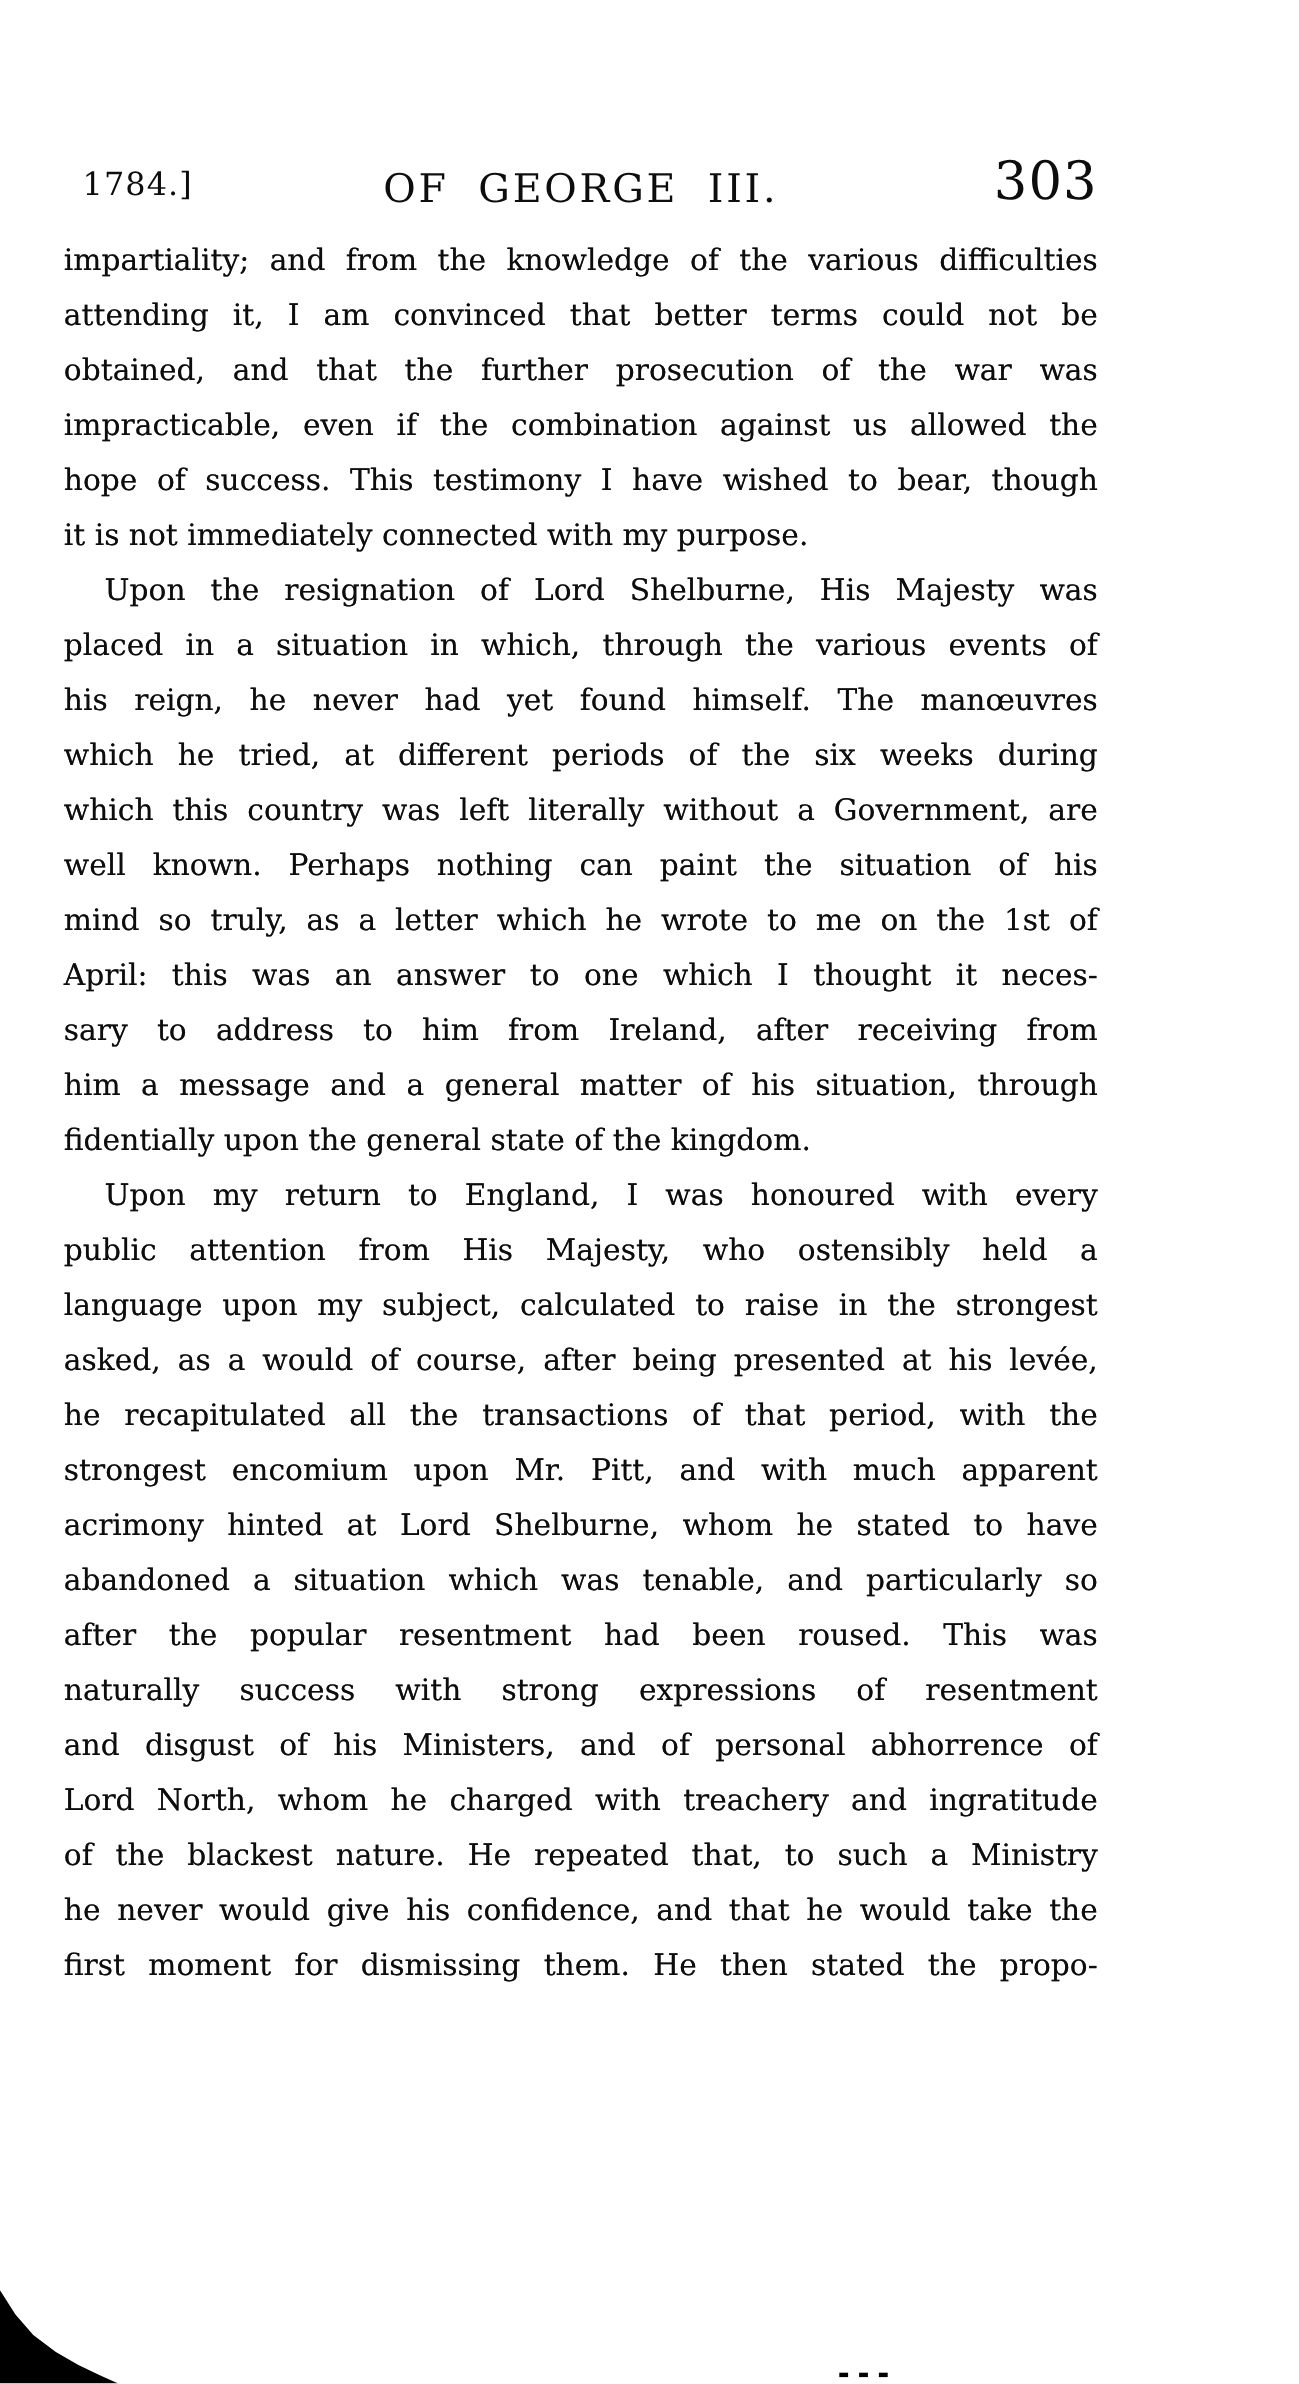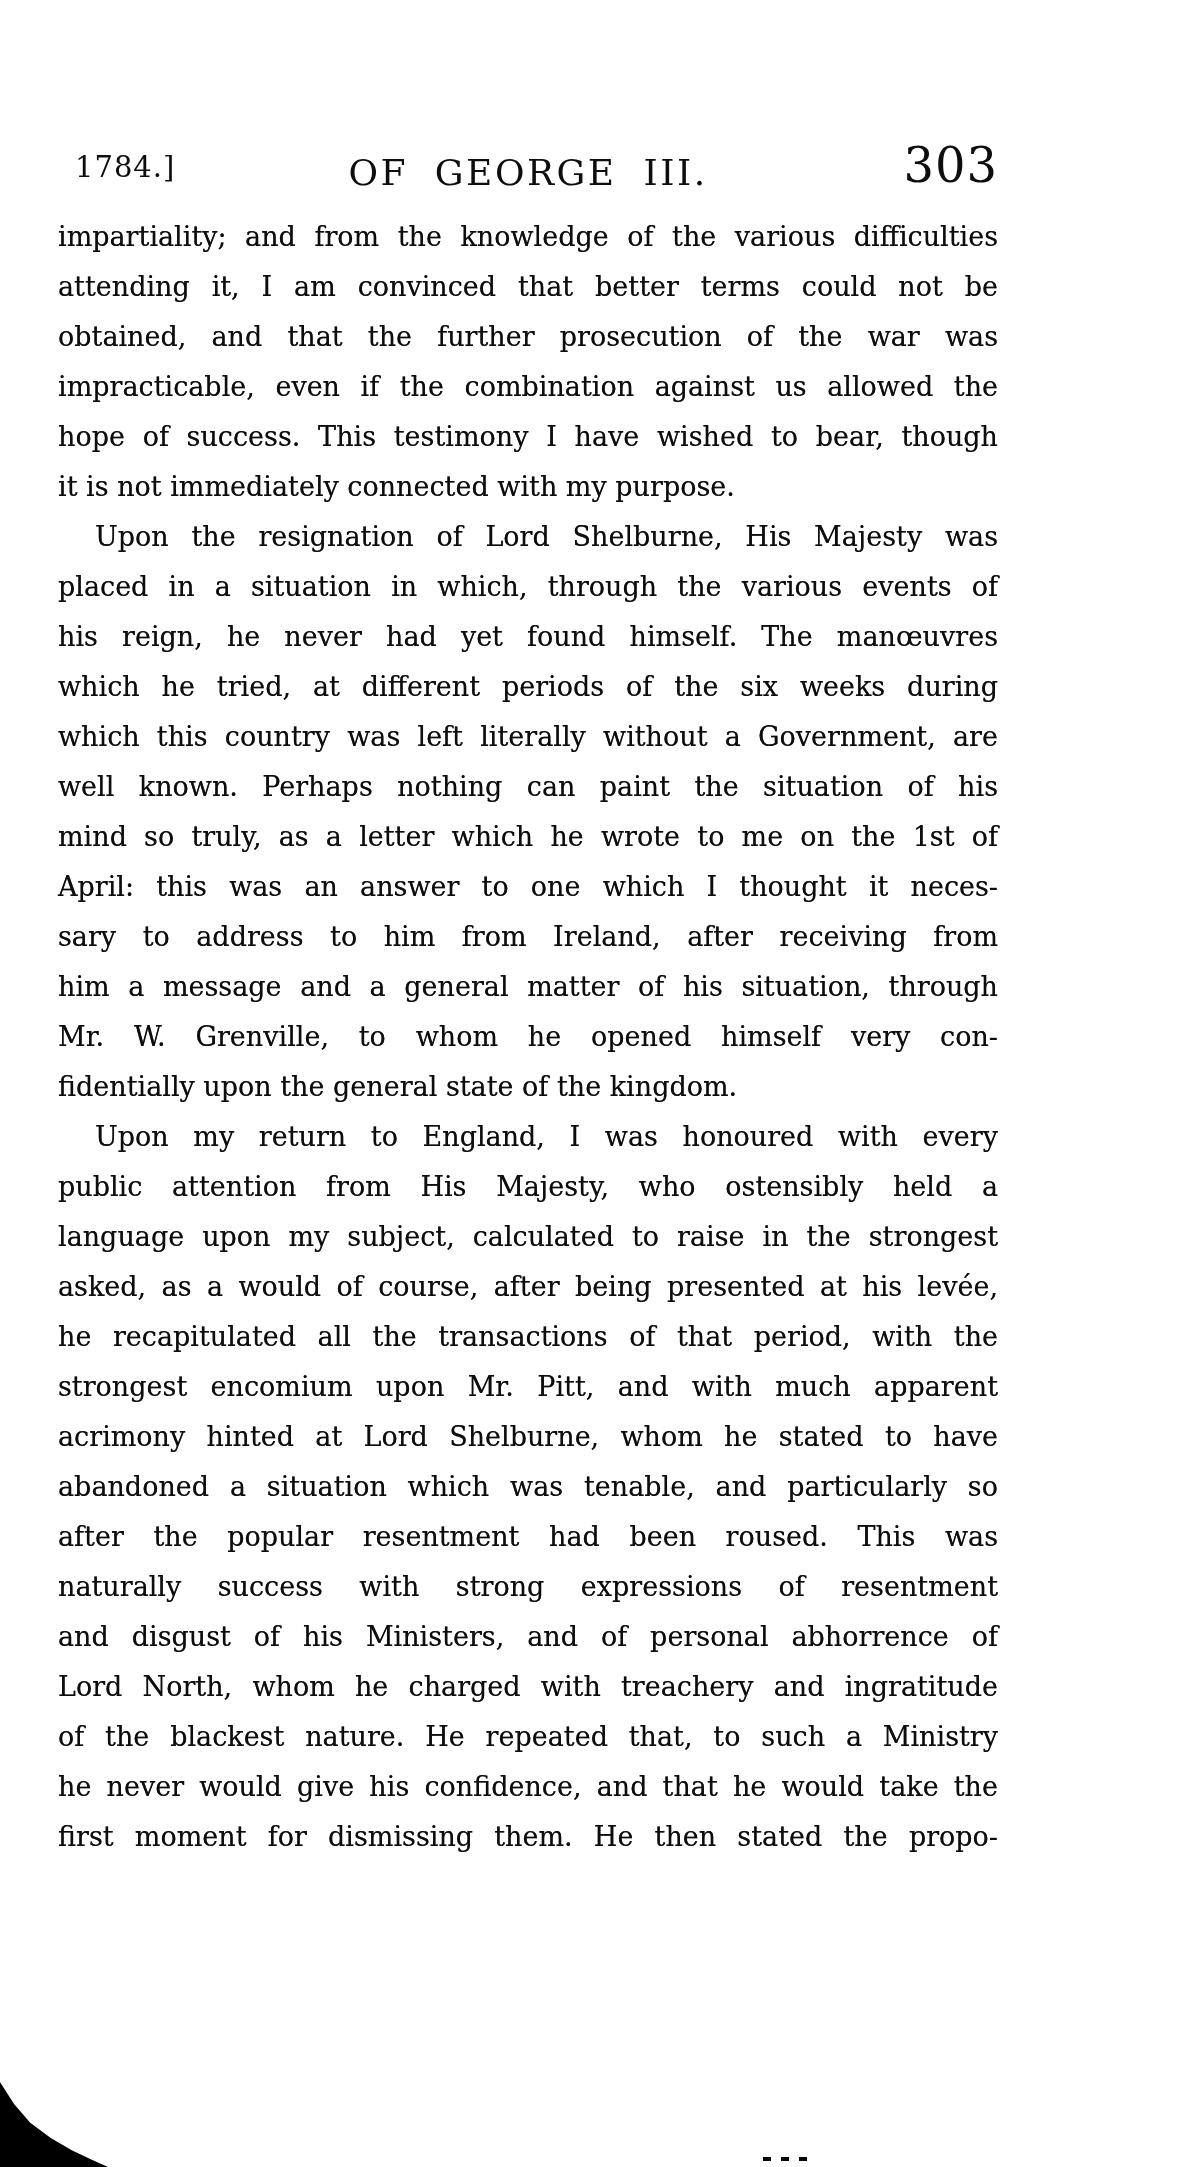--- a/index.html
+++ b/index.html
@@ -78,21 +78,20 @@
         <div class="line indent">Upon the resignation of Lord Shelburne, His Majesty was</div>
         <div class="line">placed in a situation in which, through the various events of</div>
         <div class="line">his reign, he never had yet found himself.  The manœuvres</div>
         <div class="line">which he tried, at different periods of the six weeks during</div>
         <div class="line">which this country was left literally without a Government, are</div>
         <div class="line">well known.  Perhaps nothing can paint the situation of his</div>
         <div class="line">mind so truly, as a letter which he wrote to me on the 1st of</div>
         <div class="line">April: this was an answer to one which I thought it neces-</div>
         <div class="line">sary to address to him from Ireland, after receiving from</div>
         <div class="line">him a message and a general matter of his situation, through</div>
-        <div class="line">Mr. W. Grenville, to whom he opened himself very con-</div>
         <div class="line no-just">fidentially upon the general state of the kingdom.</div>
       </div>
       <div class="paragraph">
         <div class="line indent">Upon my return to England, I was honoured with every</div>
         <div class="line">public attention from His Majesty, who ostensibly held a</div>
         <div class="line">language upon my subject, calculated to raise in the strongest</div>
         <div class="line">asked, as a would of course, after being presented at his levée,</div>
         <div class="line">he recapitulated all the transactions of that period, with the</div>
         <div class="line">strongest encomium upon Mr. Pitt, and with much apparent</div>
         <div class="line">acrimony hinted at Lord Shelburne, whom he stated to have</div>

